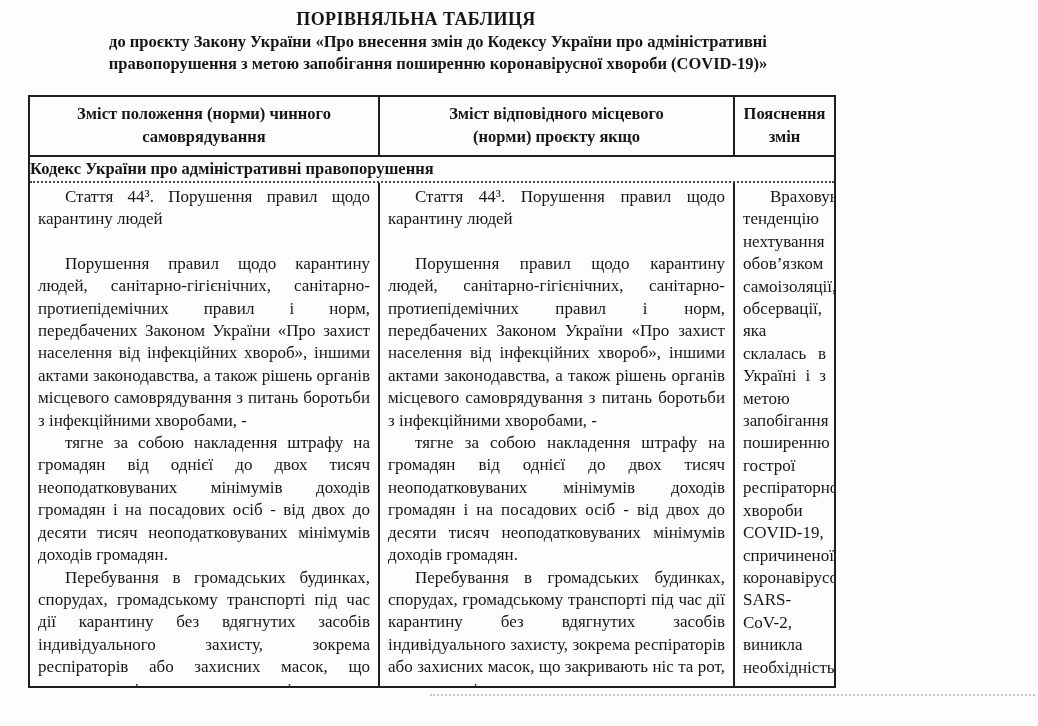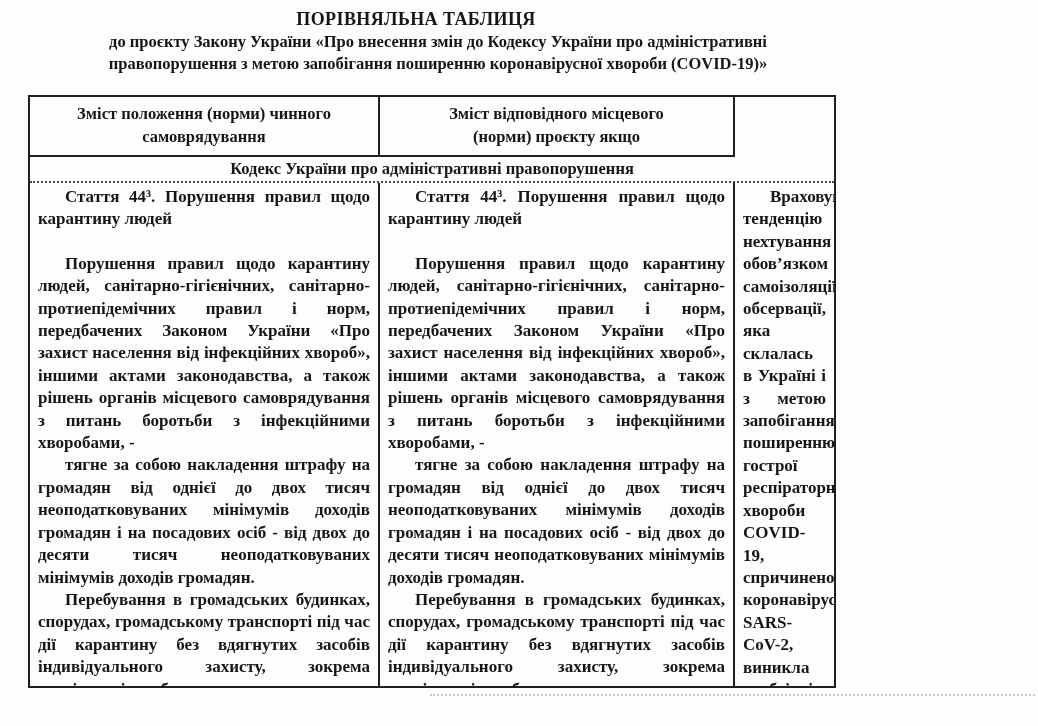--- a/index.html
+++ b/index.html
@@ -45,31 +45,29 @@
     text-align:center;
     padding-top:5px;
     overflow:hidden;
   }
   .h-cell.last{border-right:none;}
   .section-cell{
     grid-column:1 / 4;
     box-sizing:border-box;
     border-bottom:2px dotted #4a4a4a;
     font-weight:bold;font-size:16.5px;line-height:24px;
-    text-align:center;
     overflow:hidden;
   }
   .b-cell{
     box-sizing:border-box;
     border-right:2px solid var(--border);
     padding:3px 8px 0 8px;
     font-size:17px;line-height:22.4px;
     text-align:justify;
     overflow:hidden;
-    font-weight:bold;
   }
   .b-cell.last{border-right:none;}
   .para{
     margin:0;
     text-indent:27px;
     text-align:justify;
   }
   .gap-after{margin-bottom:22px;}
   .scan-artifact-line{
     position:absolute;
@@ -89,20 +87,23 @@
 <div class="comparison-table">
 
   <div class="h-cell">
     <div>Зміст положення (норми) чинного</div>
     <div>самоврядування</div>
   </div>
   <div class="h-cell">
     <div>Зміст відповідного місцевого</div>
     <div>(норми) проєкту якщо</div>
   </div>
+  <div class="h-cell last">
+    <div>Пояснення змін</div>
+  </div>
 
   <div class="section-cell">Кодекс України про адміністративні правопорушення</div>
 
   <div class="b-cell">
       <p class="para gap-after">Стаття 44³. Порушення правил щодо карантину людей</p>
       <p class="para">Порушення правил щодо карантину людей, санітарно-гігієнічних, санітарно-протиепідемічних правил і норм, передбачених Законом України «Про захист населення від інфекційних хвороб», іншими актами законодавства, а також рішень органів місцевого самоврядування з питань боротьби з інфекційними хворобами, -</p>
       <p class="para">тягне за собою накладення штрафу на громадян від однієї до двох тисяч неоподатковуваних мінімумів доходів громадян і на посадових осіб - від двох до десяти тисяч неоподатковуваних мінімумів доходів громадян.</p>
       <p class="para">Перебування в громадських будинках, спорудах, громадському транспорті під час дії карантину без вдягнутих засобів індивідуального захисту, зокрема респіраторів або захисних масок, що закривають ніс та рот, у тому числі</p>
     </div>
   <div class="b-cell">

